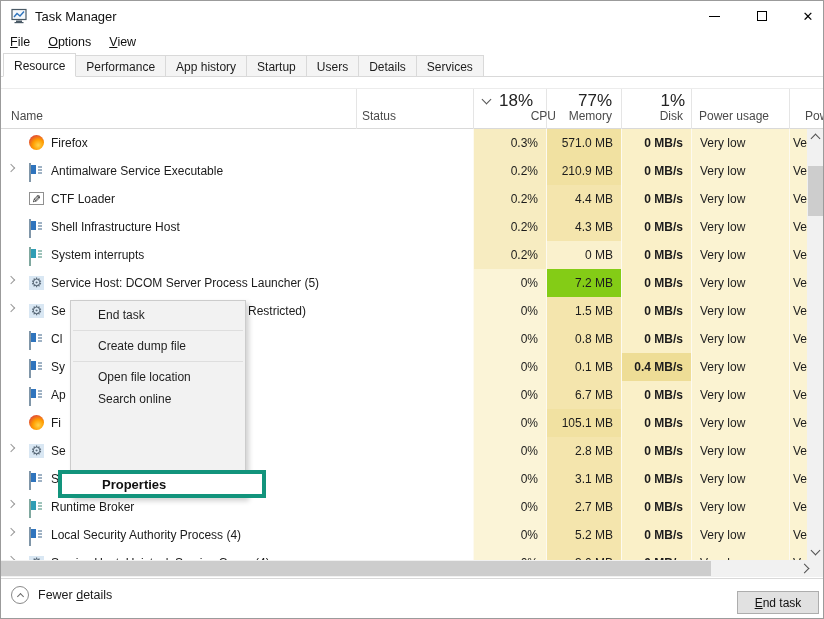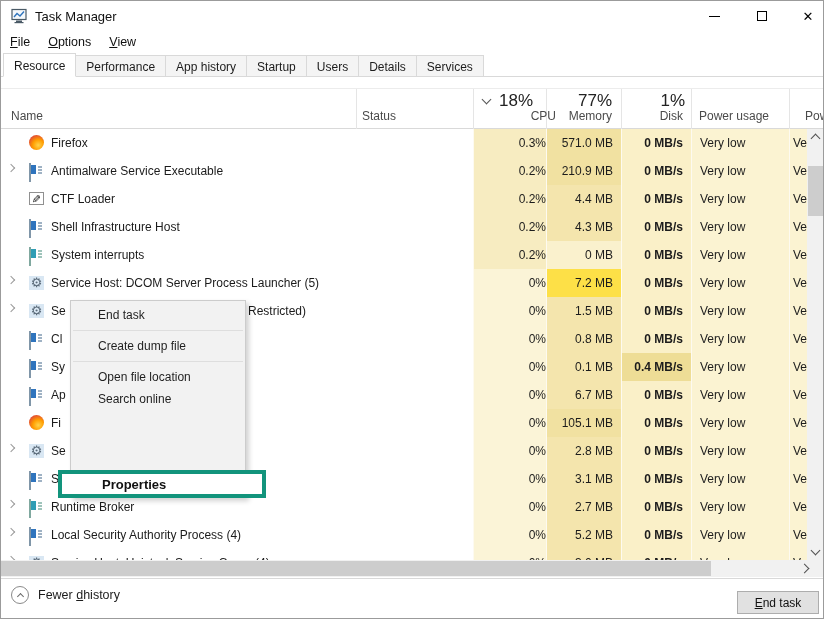--- a/index.html
+++ b/index.html
@@ -43,21 +43,21 @@
   .chev.right { transform:rotate(135deg); }
   
   #rows { position:absolute; left:0; top:128px; width:824px; height:431px; overflow:hidden; background:#fff; }
   .row { position:absolute; left:0; width:824px; height:28px; }
   .expand-chevron { position:absolute; left:7px; top:8px; width:9px; height:9px; }
   .expand-chevron .chev { width:6px; height:6px; border-color:#9a9a9a; }
   .picon { position:absolute; left:28px; top:7px; width:15px; height:13px; }
   .pname { position:absolute; left:50px; top:0; line-height:28px; font-size:12px; color:#1b1b1b; white-space:nowrap; }
   .pname2 { position:absolute; left:247px; top:0; line-height:28px; font-size:12px; color:#1b1b1b; }
   .cell { position:absolute; top:0; height:28px; line-height:28px; font-size:12px; color:#1c1c1c; border-left:1px solid #fdfaf0; }
-  .c-cpu   { left:472px; width:73px; text-align:right; padding-right:0; }
+  .c-cpu   { left:472px; width:73px; text-align:right; padding-right:8px; }
   .c-mem   { left:545px; width:75px; text-align:right; padding-right:8px; }
   .c-disk  { left:620px; width:70px; text-align:right; padding-right:8px;font-weight:bold; }
   .c-power { left:690px; width:98px; padding-left:8px; }
   .c-trend { left:788px; width:36px; padding-left:3px; }
   
   .icon-firefox { border-radius:50%; width:15px; height:15px; top:6px;
     background:radial-gradient(circle at 62% 68%, #ffd24a 0%, #ff9d00 40%, #e6562e 72%, #b5306a 100%); }
   .icon-app { background:#fff; border:1px solid #8096a8; position:relative; }
   .icon-app::before { content:""; position:absolute; left:1px; top:1px; width:5px; height:9px; background:#2f74bd; }
   .icon-app::after { content:""; position:absolute; left:8px; top:2px; width:4px; height:2px; background:#9fb2c4; box-shadow:0 3px 0 #9fb2c4, 0 6px 0 #9fb2c4; }
@@ -186,21 +186,21 @@
       </div>
       <div class="row" style="top: 84px;"><span class="picon icon-app"></span><span class="pname">Shell Infrastructure Host</span><span class="cell c-cpu" style="background: rgb(247, 236, 193);">0.2%</span><span class="cell c-mem" style="background: rgb(244, 229, 173);">4.3 MB</span><span class="cell c-disk" style="background: rgb(250, 240, 200);">0 MB/s</span><span class="cell c-power" style="background: rgb(251, 243, 210);">Very low</span><span class="cell c-trend" style="background: rgb(251, 243, 210);">Ve</span></div>
       <div class="row" style="top: 112px;"><span class="picon icon-sys"></span><span class="pname">System interrupts</span><span class="cell c-cpu" style="background: rgb(247, 236, 193);">0.2%</span><span class="cell c-mem" style="background: rgb(250, 241, 205);">0 MB</span><span class="cell c-disk" style="background: rgb(250, 240, 200);">0 MB/s</span><span class="cell c-power" style="background: rgb(251, 243, 210);">Very low</span><span class="cell c-trend" style="background: rgb(251, 243, 210);">Ve</span></div>
       <div class="row" style="top: 140px;">
         <span class="expand-chevron">
           <span class="chev right"></span>
         </span>
         <span class="picon icon-gear">⚙</span>
         <span class="pname">Service Host: DCOM Server Process Launcher (5)</span>
         <span class="cell c-cpu" style="background: rgb(251, 244, 215);">0%</span>
-        <span class="cell c-mem" style="background: #fde047;">7.2 MB</span>
+        <span class="cell c-mem" style="background: #84cc16;">7.2 MB</span>
         <span class="cell c-disk" style="background: rgb(250, 240, 200);">0 MB/s</span>
         <span class="cell c-power" style="background: rgb(251, 243, 210);">Very low</span>
         <span class="cell c-trend" style="background: rgb(251, 243, 210);">Ve</span>
       </div>
       <div class="row" style="top: 168px;">
         <span class="expand-chevron">
           <span class="chev right"></span>
         </span>
         <span class="picon icon-gear">⚙</span>
         <span class="pname">Se</span>
@@ -286,20 +286,20 @@
         <span class="chev right"></span>
       </span>
   </div>
 
   <div id="footer-line"></div>
   <div id="footer">
     <div id="fewer-details">
       <span id="fd-circle">
           <span class="chev up"></span>
         </span>
-      <span id="fd-label"><span>Fewer </span><span class="u">d</span><span>history</span></span>
+      <span id="fd-label"><span>Fewer </span><span class="u">d</span><span>etails</span></span>
     </div>
     <div id="end-task-btn">
       <span><span class="u">E</span><span>nd task</span></span>
     </div>
   </div>
 
 </div>
 
 </body></html>

